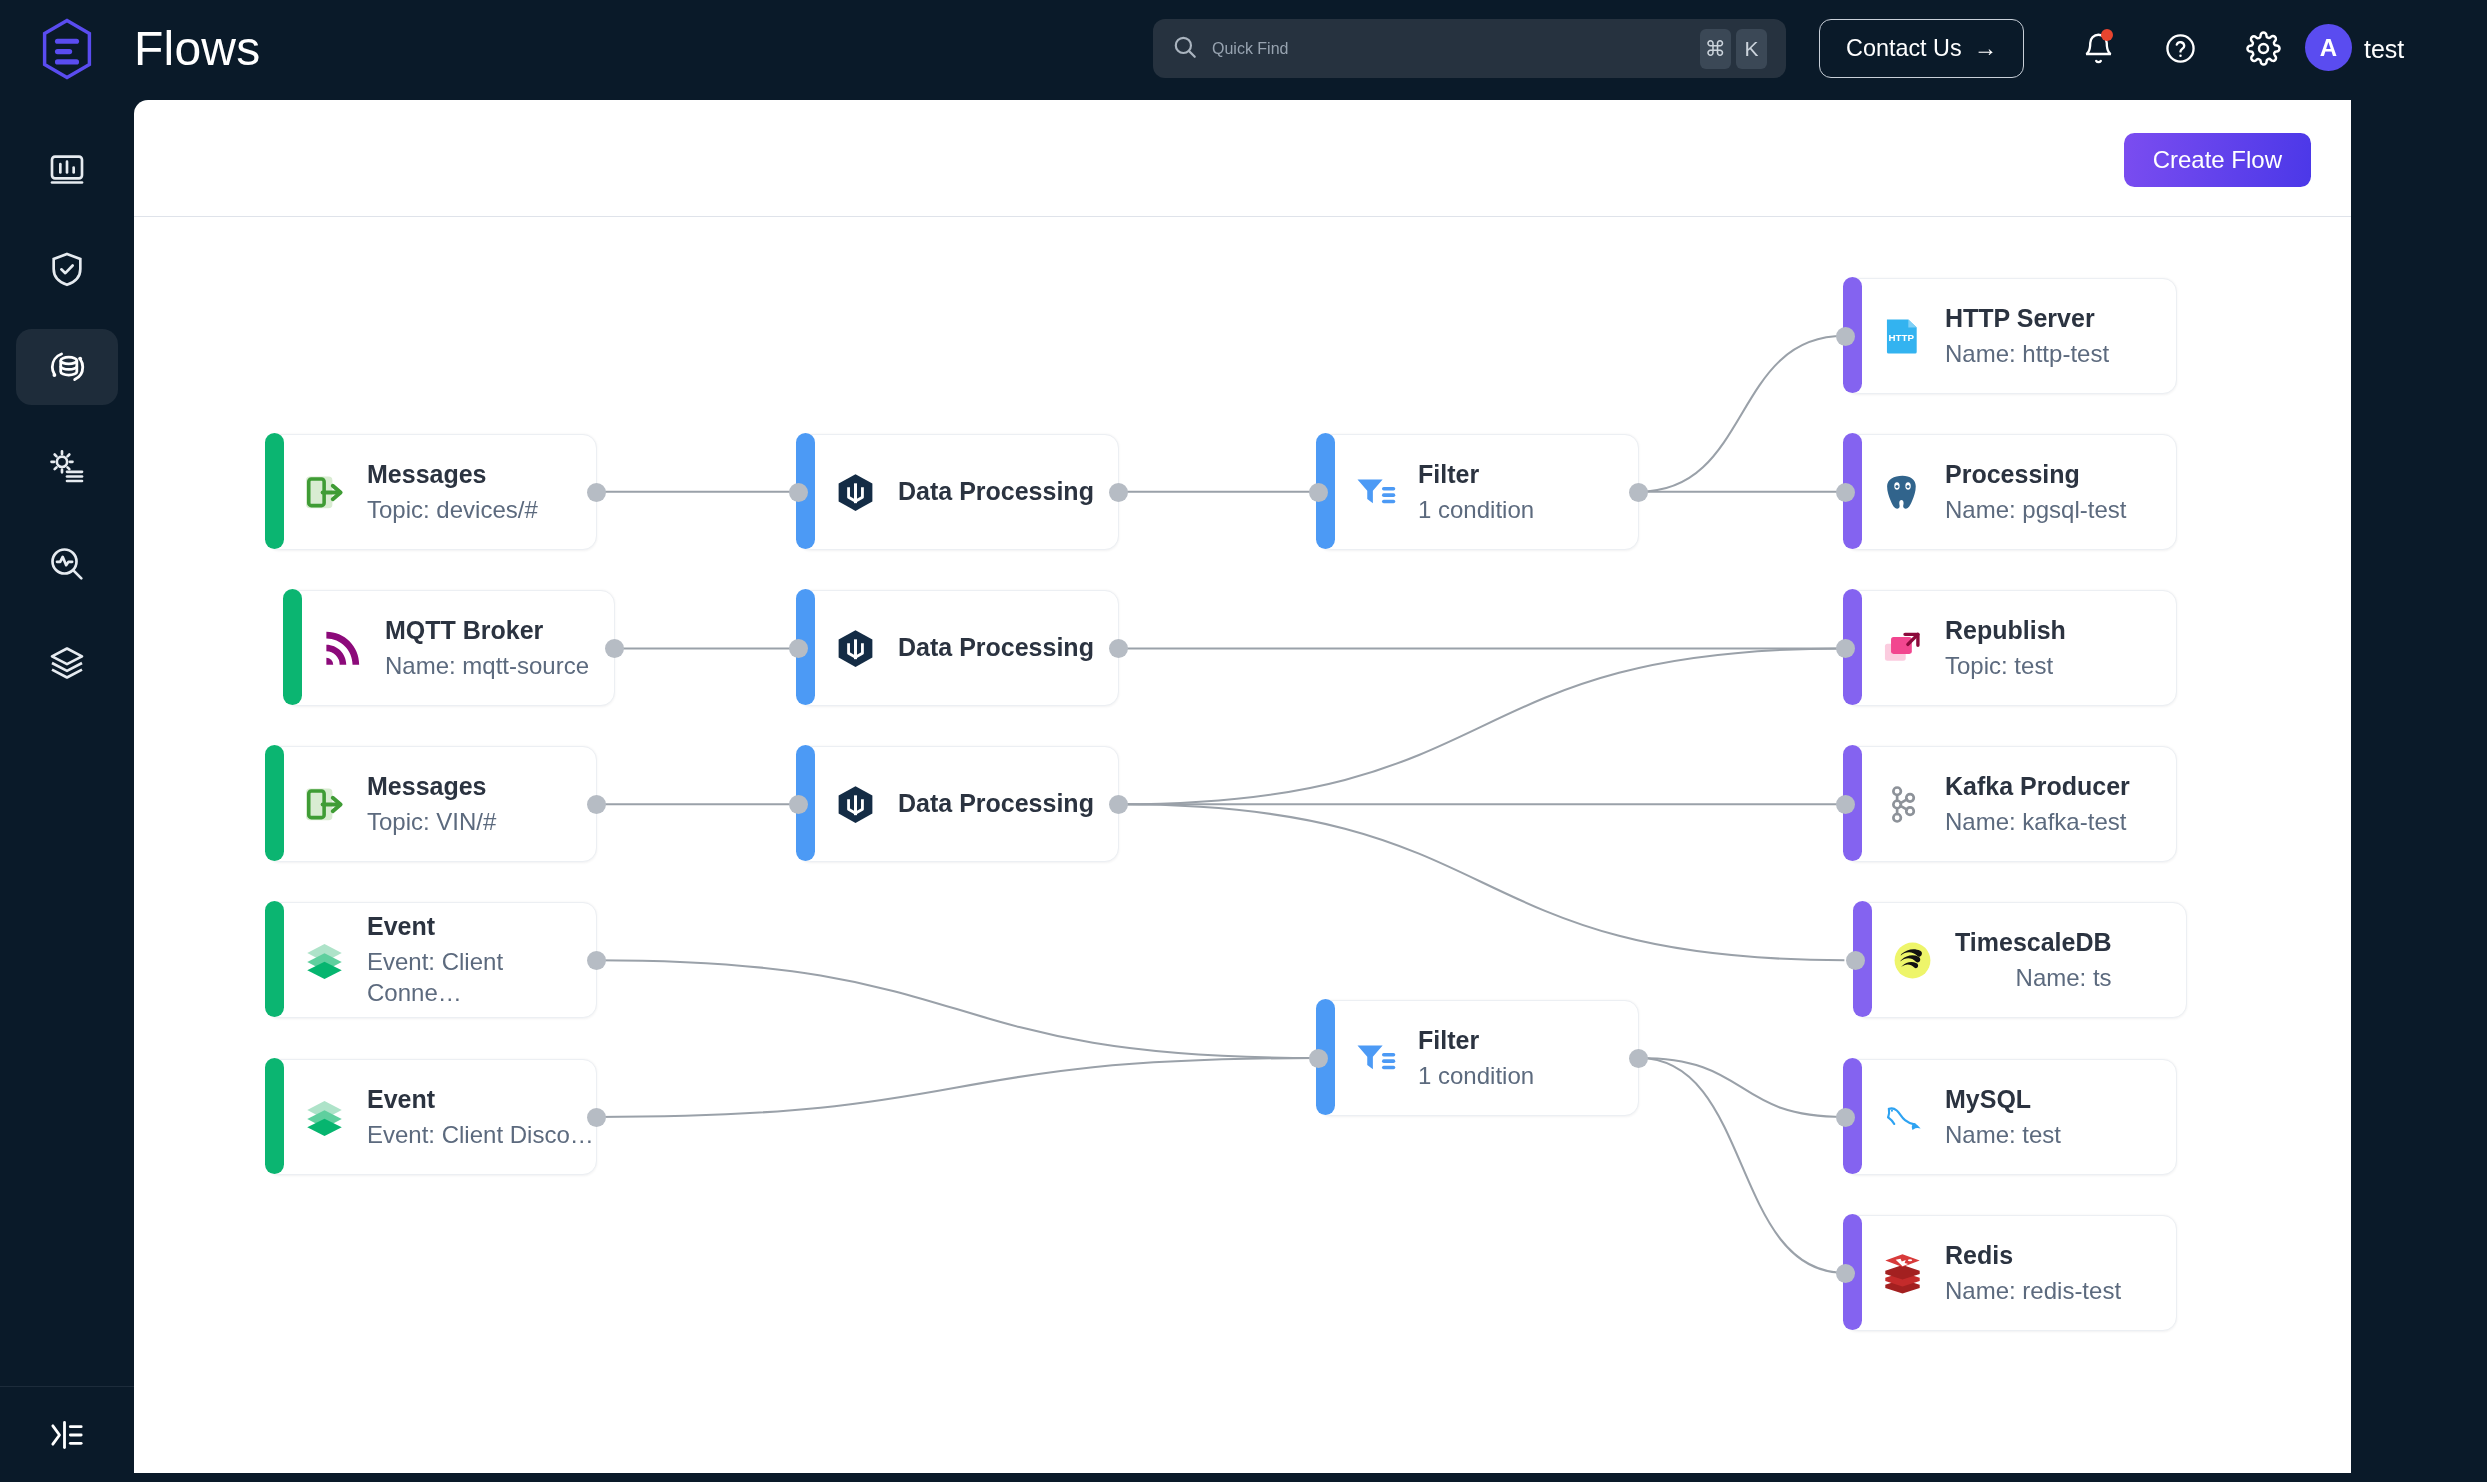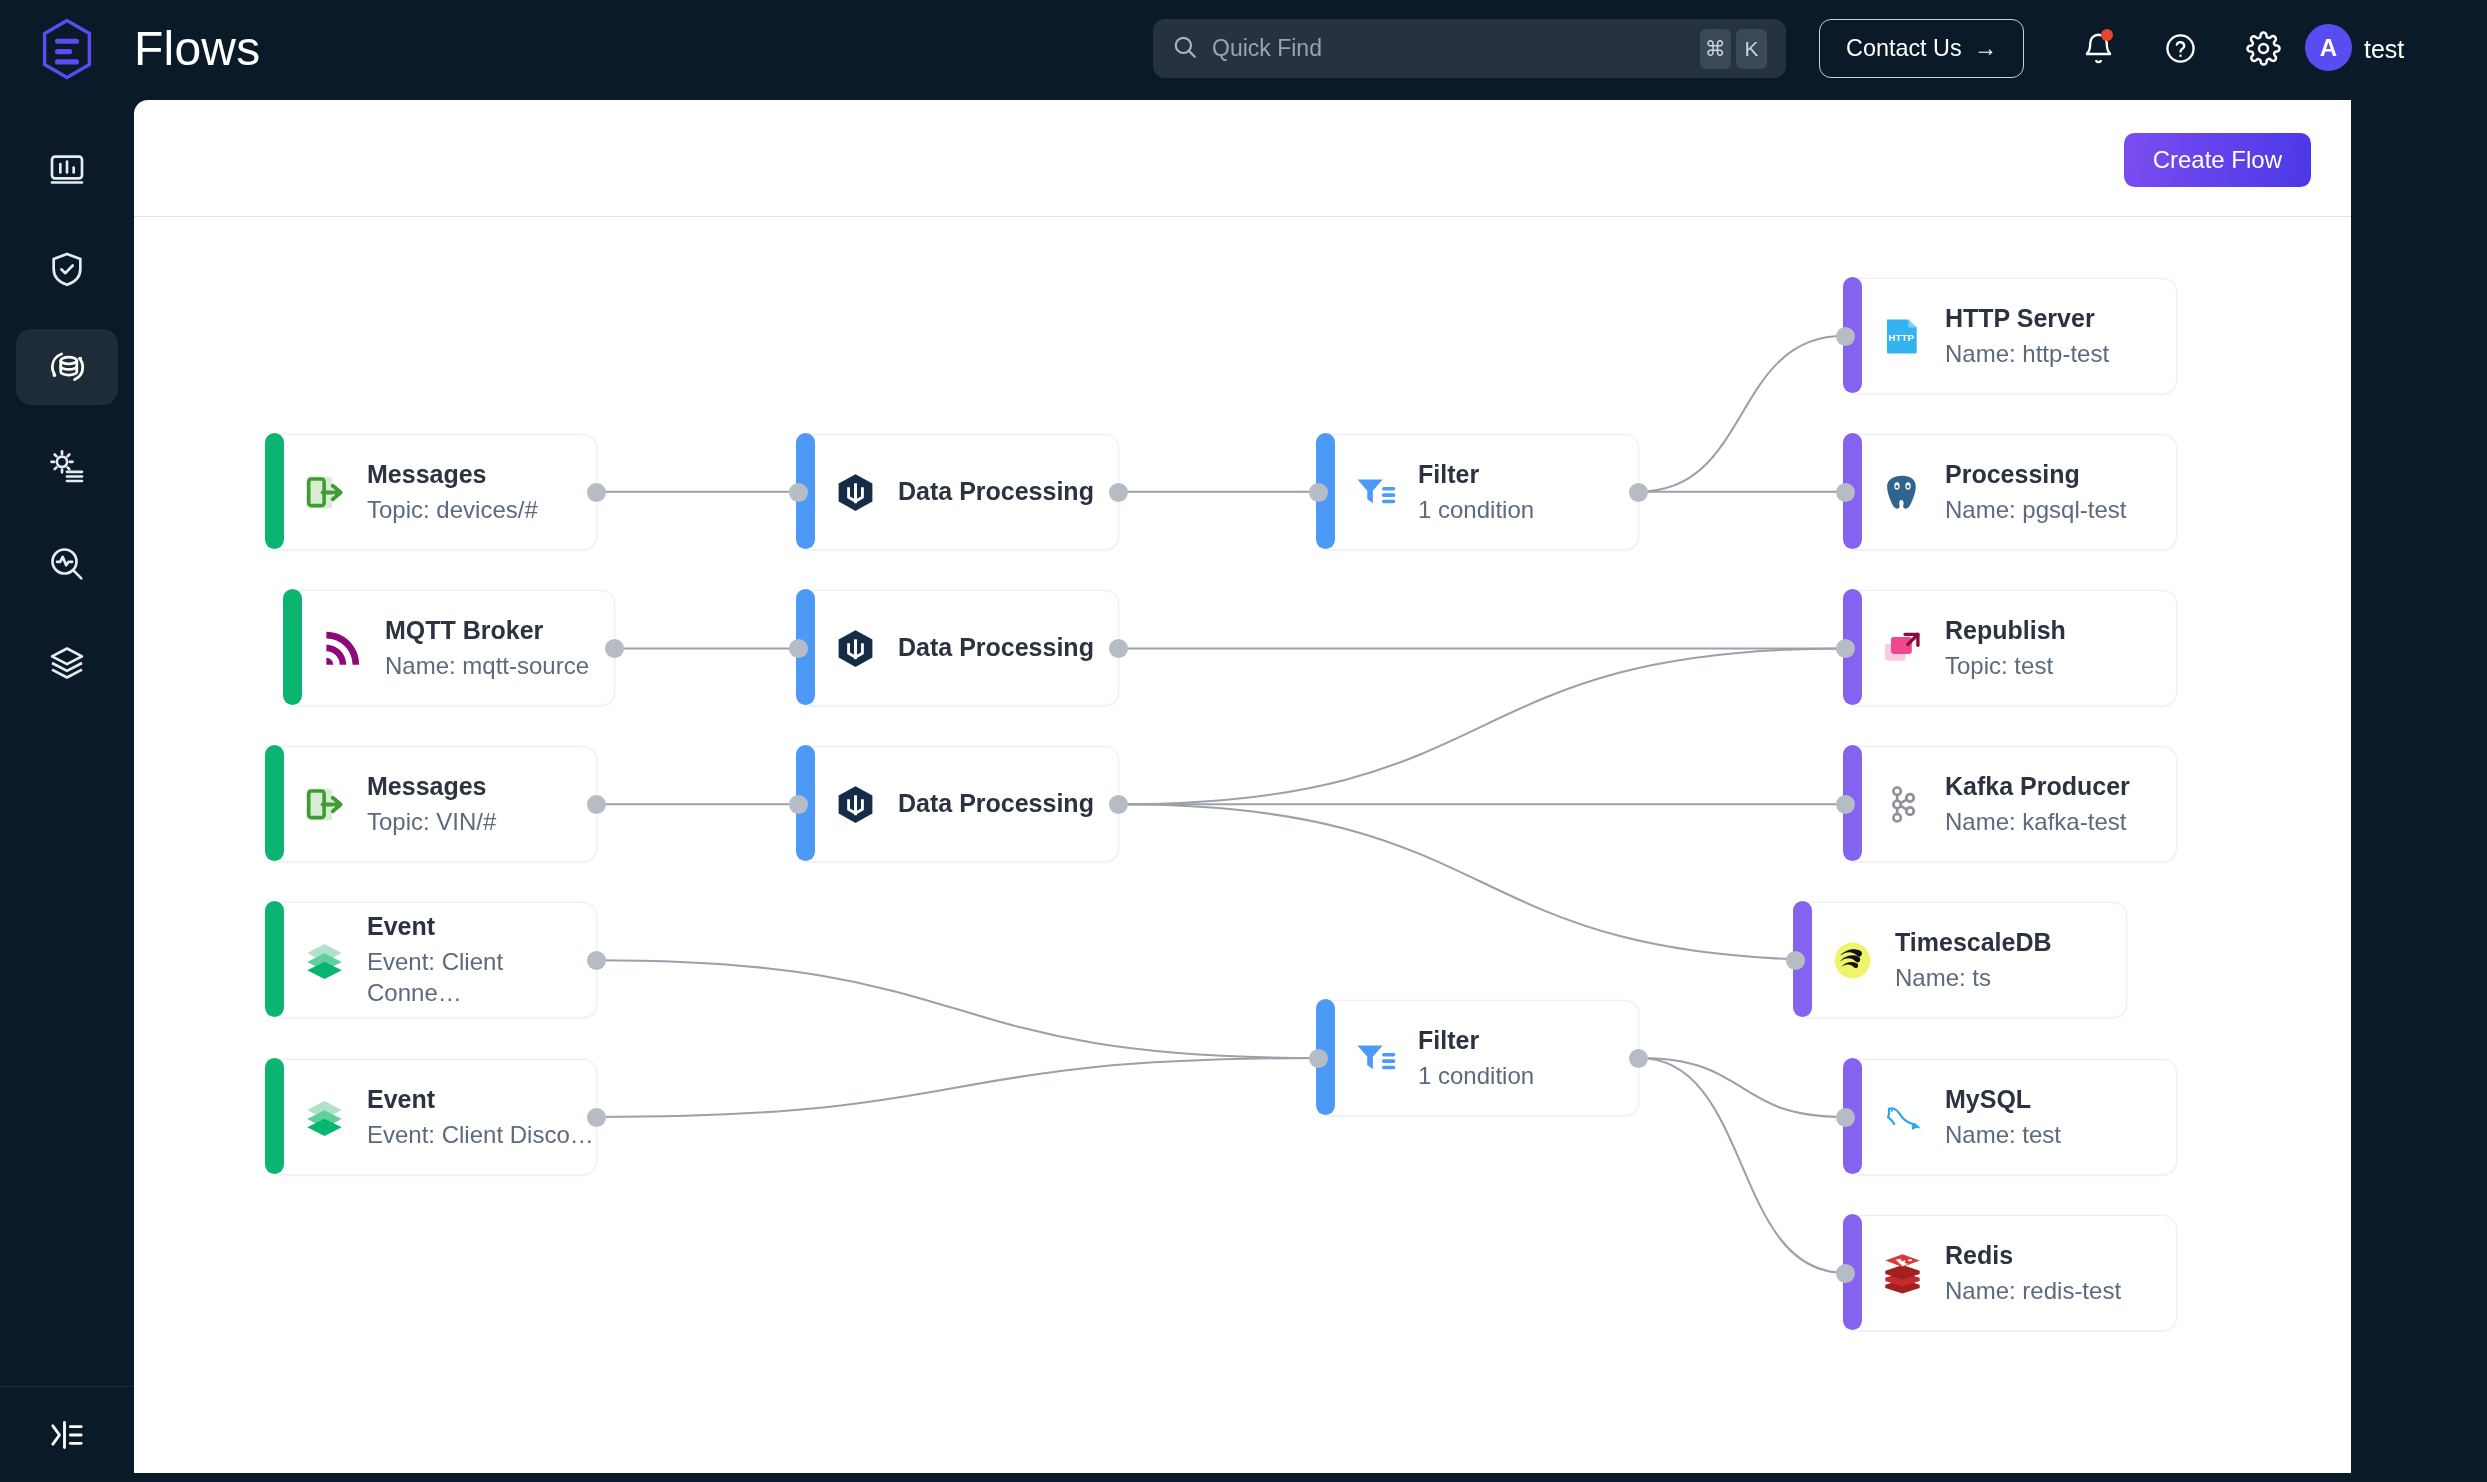--- a/index.html
+++ b/index.html
@@ -18,21 +18,21 @@
   }
   .logo-box { width: 134px; height: 97px; display: flex; align-items: center; justify-content: center; }
   .app-title { color: #ffffff; font-size: 48px; font-weight: normal; letter-spacing: 0.2px; }
 
   .search-wrap {
     position: absolute; left: 1153px; top: 19px; width: 633px; height: 59px;
     background: #26323f; border-radius: 12px; display: flex; align-items: center; padding: 0 19px;
   }
   .search-input {
     flex: 1; background: transparent; border: none; outline: none;
-    color: #3b82f6; font-size: 23px; font-family: "Liberation Sans", sans-serif; margin-left: 14px;
+    color: #3b82f6; font-size: 16px; font-family: "Liberation Sans", sans-serif; margin-left: 14px;
   }
   .search-input::placeholder { color: #97a3b0; }
   .kbd-group { display: flex; gap: 5.2px; }
   .kbd {
     background: #3b4856; border-radius: 6px; color: #cbd3db; font-size: 21px;
     width: 31px; height: 40px; display: flex; align-items: center; justify-content: center;
   }
 
   .contact-btn {
     position: absolute; left: 1819px; top: 19px; height: 59px; padding: 0 26px;
@@ -485,21 +485,21 @@
                 <circle cx="9" cy="12" r="2.1"></circle>
                 <path d="M10.9 11.2l3.6-2.1M10.9 12.8l3.6 2.1M9 6.8v3M9 14.2v3.1" stroke-linecap="round"></path>
               </svg>
             </div>
             <div class="node-text">
               <div class="node-title">Kafka Producer</div>
               <div class="node-sub">Name: kafka-test</div>
             </div>
             <div class="port in"></div>
           </div>
-          <div class="node sink" style="left: 1660px; top: 685px; width: 333px;">
+          <div class="node sink" style="left: 1720px; top: 685px; width: 333px; text-align: right;">
             <div class="accent"></div>
             <div class="node-icon">
               <svg width="43" height="43" viewBox="0 0 24 24">
                 <circle cx="12" cy="12" r="10" fill="#eef56a"></circle>
                 <path d="M5.5 9.2c2.8-2.5 6.6-2.5 9.1.2.9.9 1.9.4 2.4-.4.6-1 .2-2.1-.7-2.5-3.3-1.6-7.5-.9-10.3 1.8-.7.6-.5 1.2-.5.9z" fill="#111111"></path>
                 <path d="M5.3 12.4c2.8-2.3 6.3-2.2 8.6.3.8.8 1.9.4 2.3-.5.4-.9 0-1.9-.8-2.3-3.1-1.5-6.9-.8-9.5 1.7-.7.6-.9 1.3-.6.8z" fill="#111111"></path>
                 <path d="M5.6 15.6c2.5-2 5.4-1.9 7.4.3.7.7 1.7.4 2-.4.4-.8 0-1.7-.7-2-2.7-1.3-5.9-.7-8.1 1.5-.6.5-.9 1-.6.6z" fill="#111111"></path>
               </svg>
             </div>
             <div class="node-text">

